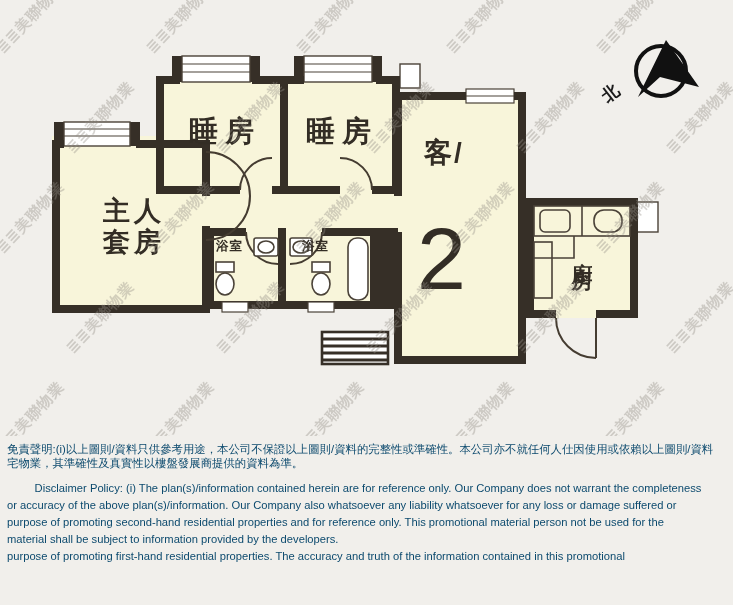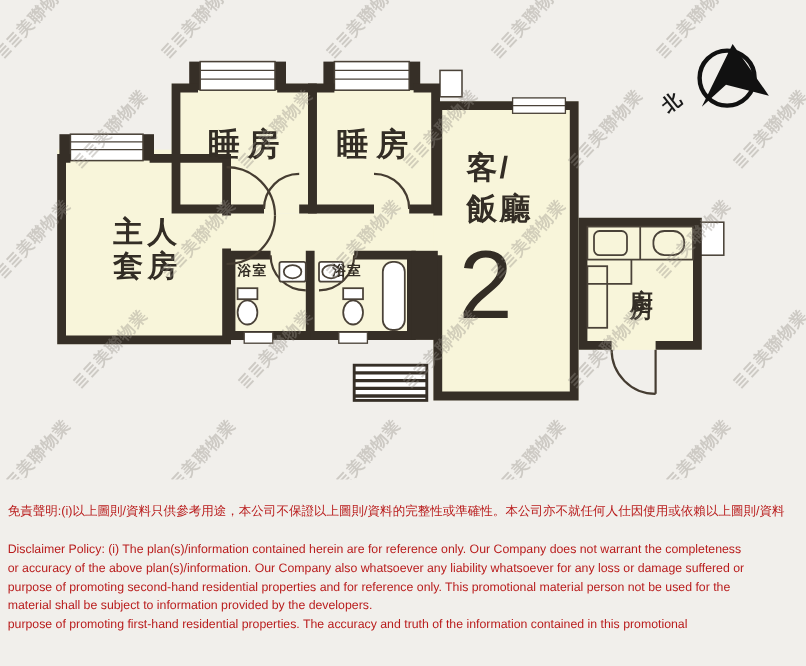--- a/index.html
+++ b/index.html
@@ -14,24 +14,24 @@
   .lbl-living{left:424px;top:134px;font-size:28px;line-height:37px;letter-spacing:2px;}
   .lbl-bath{font-size:12.5px;letter-spacing:1px;text-align:right;}
   .lbl-bath1{left:216px;top:238px;}
   .lbl-bath2{left:302px;top:238px;}
   .lbl-kitchen{left:568px;top:245px;font-size:21px;writing-mode:vertical-rl;text-orientation:upright;letter-spacing:6px;}
   .lbl-unit{left:417px;top:213px;font-size:88px;font-weight:400;color:#332d25;line-height:92px;}
   .lbl-north{left:602px;top:82px;font-size:17px;transform:rotate(-38deg);color:#1a1a1a;}
   .wm-layer{position:absolute;left:0;top:0;width:733px;height:436px;overflow:hidden;pointer-events:none;}
   .wm{position:absolute;transform:rotate(-47deg);color:rgba(148,142,134,.38);
       font-size:15px;letter-spacing:1px;white-space:nowrap;font-weight:bold;}
-  .disclaimer{position:absolute;left:7px;top:458px;width:722px;color:#b91c1c;overflow:hidden;}
+  .disclaimer{position:absolute;left:7px;top:442px;width:722px;color:#0c4a6e;overflow:hidden;}
   .dz{font-size:11.4px;line-height:14px;white-space:nowrap;}
   .de{font-size:11.2px;line-height:16.9px;white-space:nowrap;}
-  .de-first{margin-top:20px;}
+  .de-first{margin-top:10px;text-align:center;}
 </style>
 </head>
 <body>
 
 <div class="stage">
 
   <svg class="plan-svg" width="733" height="440" viewBox="0 0 733 440">
 
     <g fill="#f8f5da" stroke="none">
       <rect x="156" y="76" width="242" height="118"></rect>
@@ -127,21 +127,20 @@
   </svg>
 
   <div class="room-label lbl-master">
     <div>主人</div>
     <div>套房</div>
   </div>
   <div class="room-label lbl-bed1">睡房</div>
   <div class="room-label lbl-bed2">睡房</div>
   <div class="room-label lbl-living">
     <div>客/</div>
-    <div>飯廳</div>
   </div>
   <div class="room-label lbl-bath lbl-bath1">浴室</div>
   <div class="room-label lbl-bath lbl-bath2">浴室</div>
   <div class="room-label lbl-kitchen">廚房</div>
   <div class="room-label lbl-unit">2</div>
   <div class="room-label lbl-north">北</div>
 
   <div class="wm-layer">
       <span class="wm" style="left: -15px; top: 8px;">≣≣美聯物業</span>
       <span class="wm" style="left: 135px; top: 8px;">≣≣美聯物業</span>
@@ -165,20 +164,21 @@
       <span class="wm" style="left: 655px; top: 308px;">≣≣美聯物業</span>
       <span class="wm" style="left: -15px; top: 408px;">≣≣美聯物業</span>
       <span class="wm" style="left: 135px; top: 408px;">≣≣美聯物業</span>
       <span class="wm" style="left: 285px; top: 408px;">≣≣美聯物業</span>
       <span class="wm" style="left: 435px; top: 408px;">≣≣美聯物業</span>
       <span class="wm" style="left: 585px; top: 408px;">≣≣美聯物業</span>
     </div>
 
   <div class="disclaimer">
     <div class="dz">免責聲明:(i)以上圖則/資料只供參考用途，本公司不保證以上圖則/資料的完整性或準確性。本公司亦不就任何人仕因使用或依賴以上圖則/資料</div>
+    <div class="dz">宅物業，其準確性及真實性以樓盤發展商提供的資料為準。</div>
     <div class="de de-first">Disclaimer Policy: (i) The plan(s)/information contained herein are for reference only. Our Company does not warrant the completeness</div>
     <div class="de">or accuracy of the above plan(s)/information. Our Company also whatsoever any liability whatsoever for any loss or damage suffered or</div>
     <div class="de">purpose of promoting second-hand residential properties and for reference only. This promotional material person not be used for the</div>
     <div class="de">material shall be subject to information provided by the developers.</div>
     <div class="de">purpose of promoting first-hand residential properties. The accuracy and truth of the information contained in this promotional</div>
   </div>
 
 </div>
 
 </body></html>

